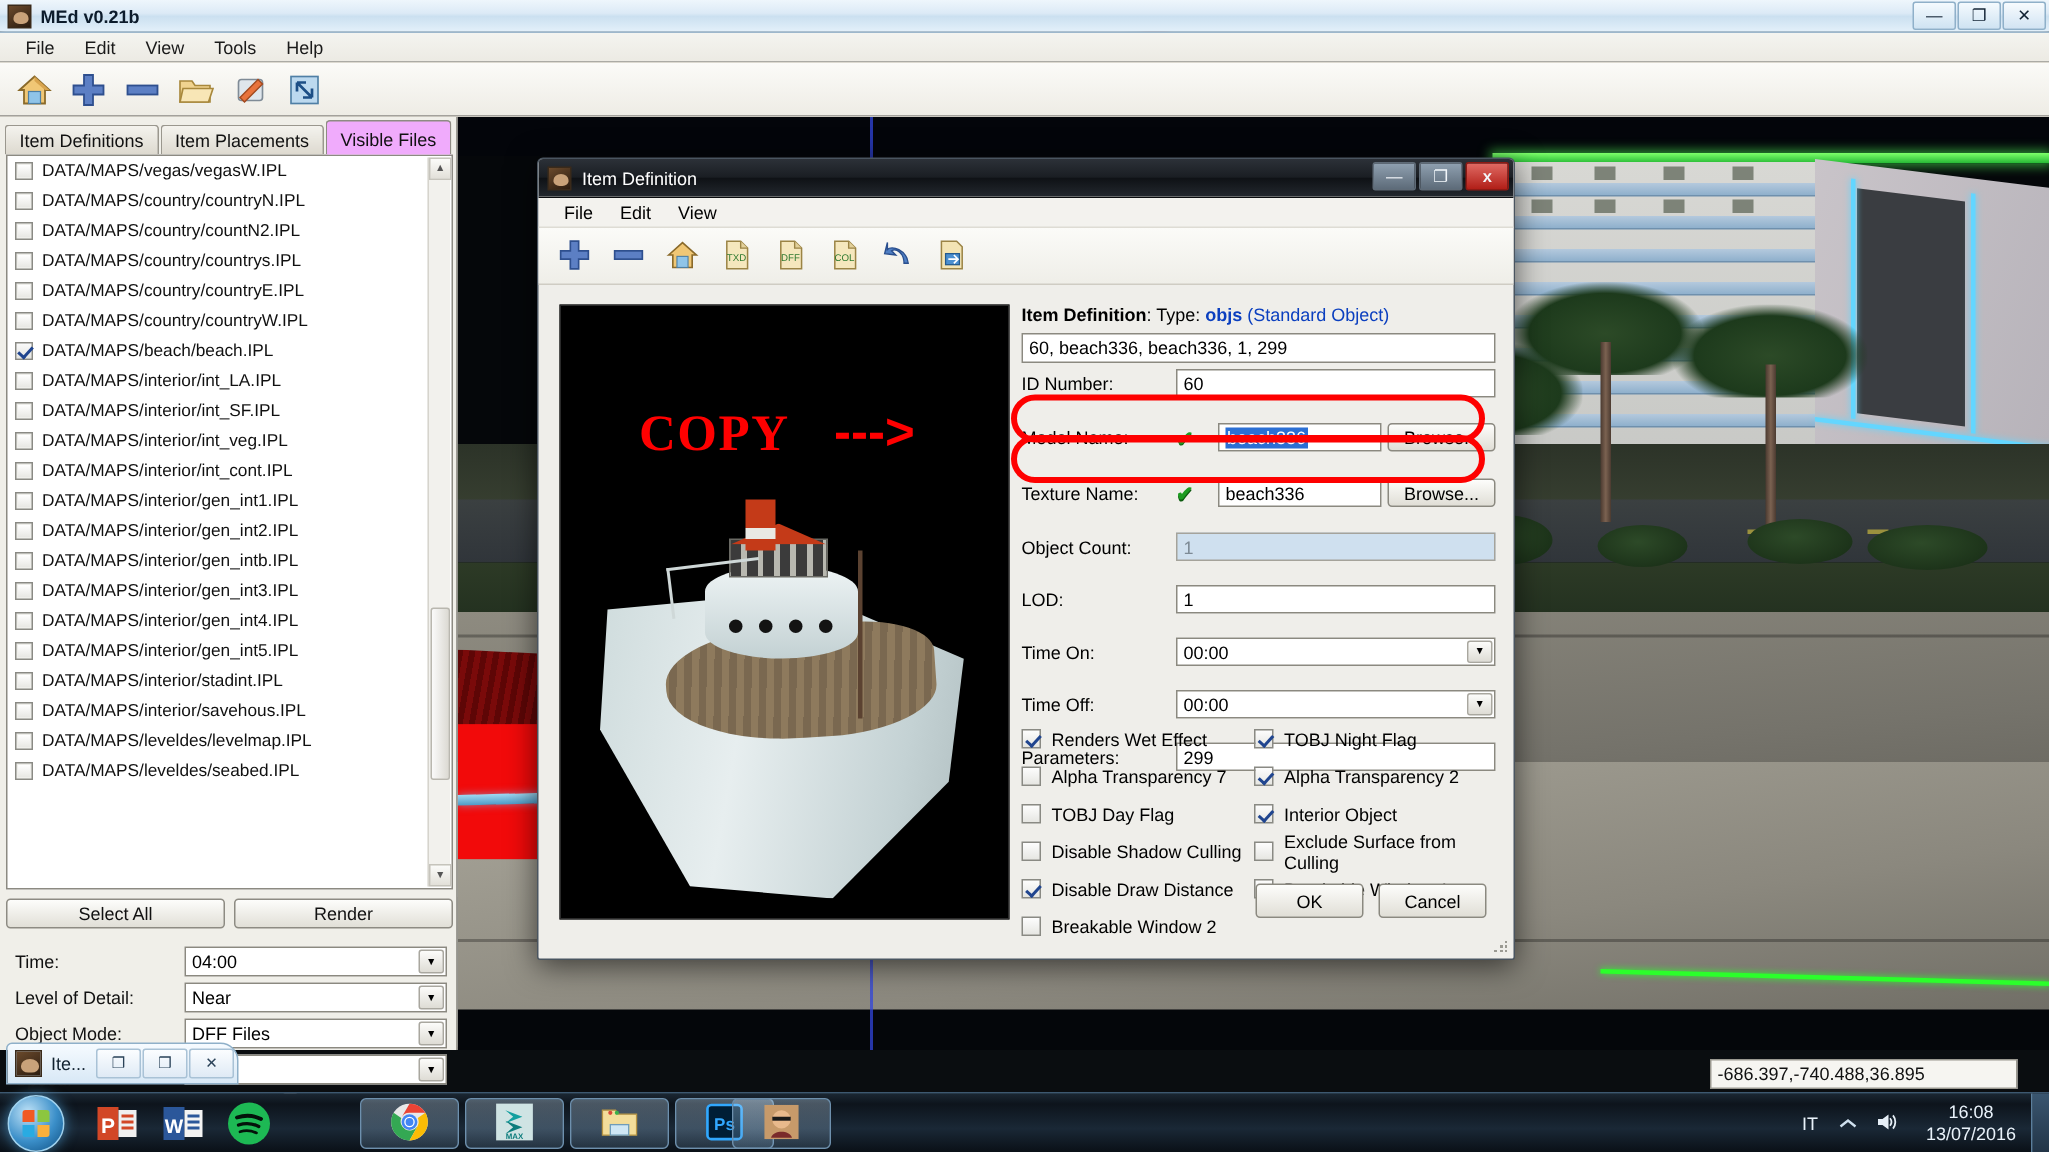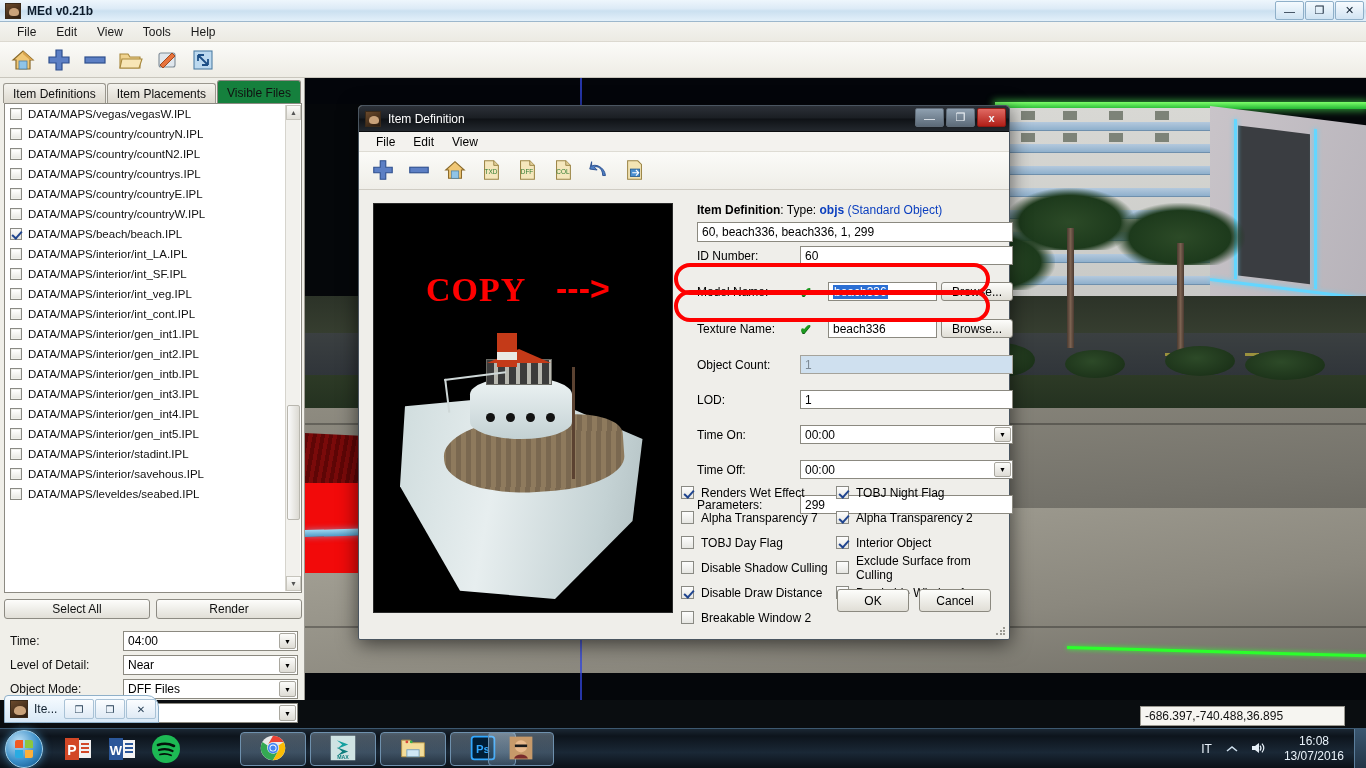--- a/index.html
+++ b/index.html
@@ -185,21 +185,21 @@
     background:#f0efe9; border-right:1px solid #9e9c94;
   }
   .tabs { position:absolute; left:3px; top:2px; display:flex; align-items:flex-end; }
   .tab {
     height:20px; padding:2px 9px 0 9px; font-size:12px;
     border:1px solid #9a978e; border-bottom:none; border-radius:3px 3px 0 0;
     background:linear-gradient(180deg,#f4f3ee,#ddd9cf);
     margin-right:1px; color:#111; line-height:17px;
   }
   .tab.active {
-    background:#15803d; height:23px; line-height:20px; border-color:#8e8b83;
+    background:#f0abfc; height:23px; line-height:20px; border-color:#8e8b83;
     position:relative; top:0; z-index:3; font-weight:normal;
   }
   .filelist {
     position:absolute; left:4px; top:25px; width:298px; height:490px;
     background:#fff; border:1px solid #8c8a82; overflow:hidden;
   }
   .frow { display:flex; align-items:center; height:20px; padding-left:5px; }
   .cbx {
     width:12px; height:12px; border:1px solid #8a8a84; margin-right:6px;
     background:linear-gradient(180deg,#fafafa,#e4e4e0); position:relative; flex:none;
@@ -334,21 +334,21 @@
     background:linear-gradient(180deg,#c43a18 0 55%,#e9e9e4 55% 78%,#c43a18 78% 100%);
   }
   .mast {
     position:absolute; left:178px; top:28px; width:3px; height:112px; background:#5b4231;
   }
   .railing {
     position:absolute; left:52px; top:36px; width:62px; height:34px;
     border-top:2px solid #cfd8d8; border-left:2px solid #cfd8d8; transform:rotate(-7deg);
   }
 
-  .idpanel { position:absolute; left:338px; top:97px; width:316px; }
+  .idpanel { position:absolute; left:322px; top:97px; width:316px; }
   .idtitle { font-size:12px; margin-bottom:5px; }
   .idtitle b { font-weight:bold; }
   .idtitle .type { color:#0b3fbf; font-weight:bold; }
   .idtitle .paren { color:#0b3fbf; }
   .summary {
     width:316px; height:20px; border:1px solid #8b8980; background:#fff;
     display:flex; align-items:center; padding-left:4px; font-size:12px; margin-bottom:3px;
   }
   .drow { display:flex; align-items:center; height:21px; margin-bottom:14px; position:relative;}
   .dlabel { width:103px; font-size:12px; flex:none; }
@@ -693,20 +693,24 @@
       <div class="frow">
           <span class="cbx flat"></span>
           <span class="fname">DATA/MAPS/interior/stadint.IPL</span>
         </div>
       <div class="frow">
           <span class="cbx flat"></span>
           <span class="fname">DATA/MAPS/interior/savehous.IPL</span>
         </div>
       <div class="frow">
           <span class="cbx flat"></span>
+          <span class="fname">DATA/MAPS/leveldes/levelmap.IPL</span>
+        </div>
+      <div class="frow">
+          <span class="cbx flat"></span>
           <span class="fname">DATA/MAPS/leveldes/seabed.IPL</span>
         </div>
 
       <div class="vscroll">
         <div class="vs-arrow" style="top:0">▲</div>
         <div class="vs-thumb"></div>
         <div class="vs-arrow" style="bottom:0">▼</div>
       </div>
     </div>
 

